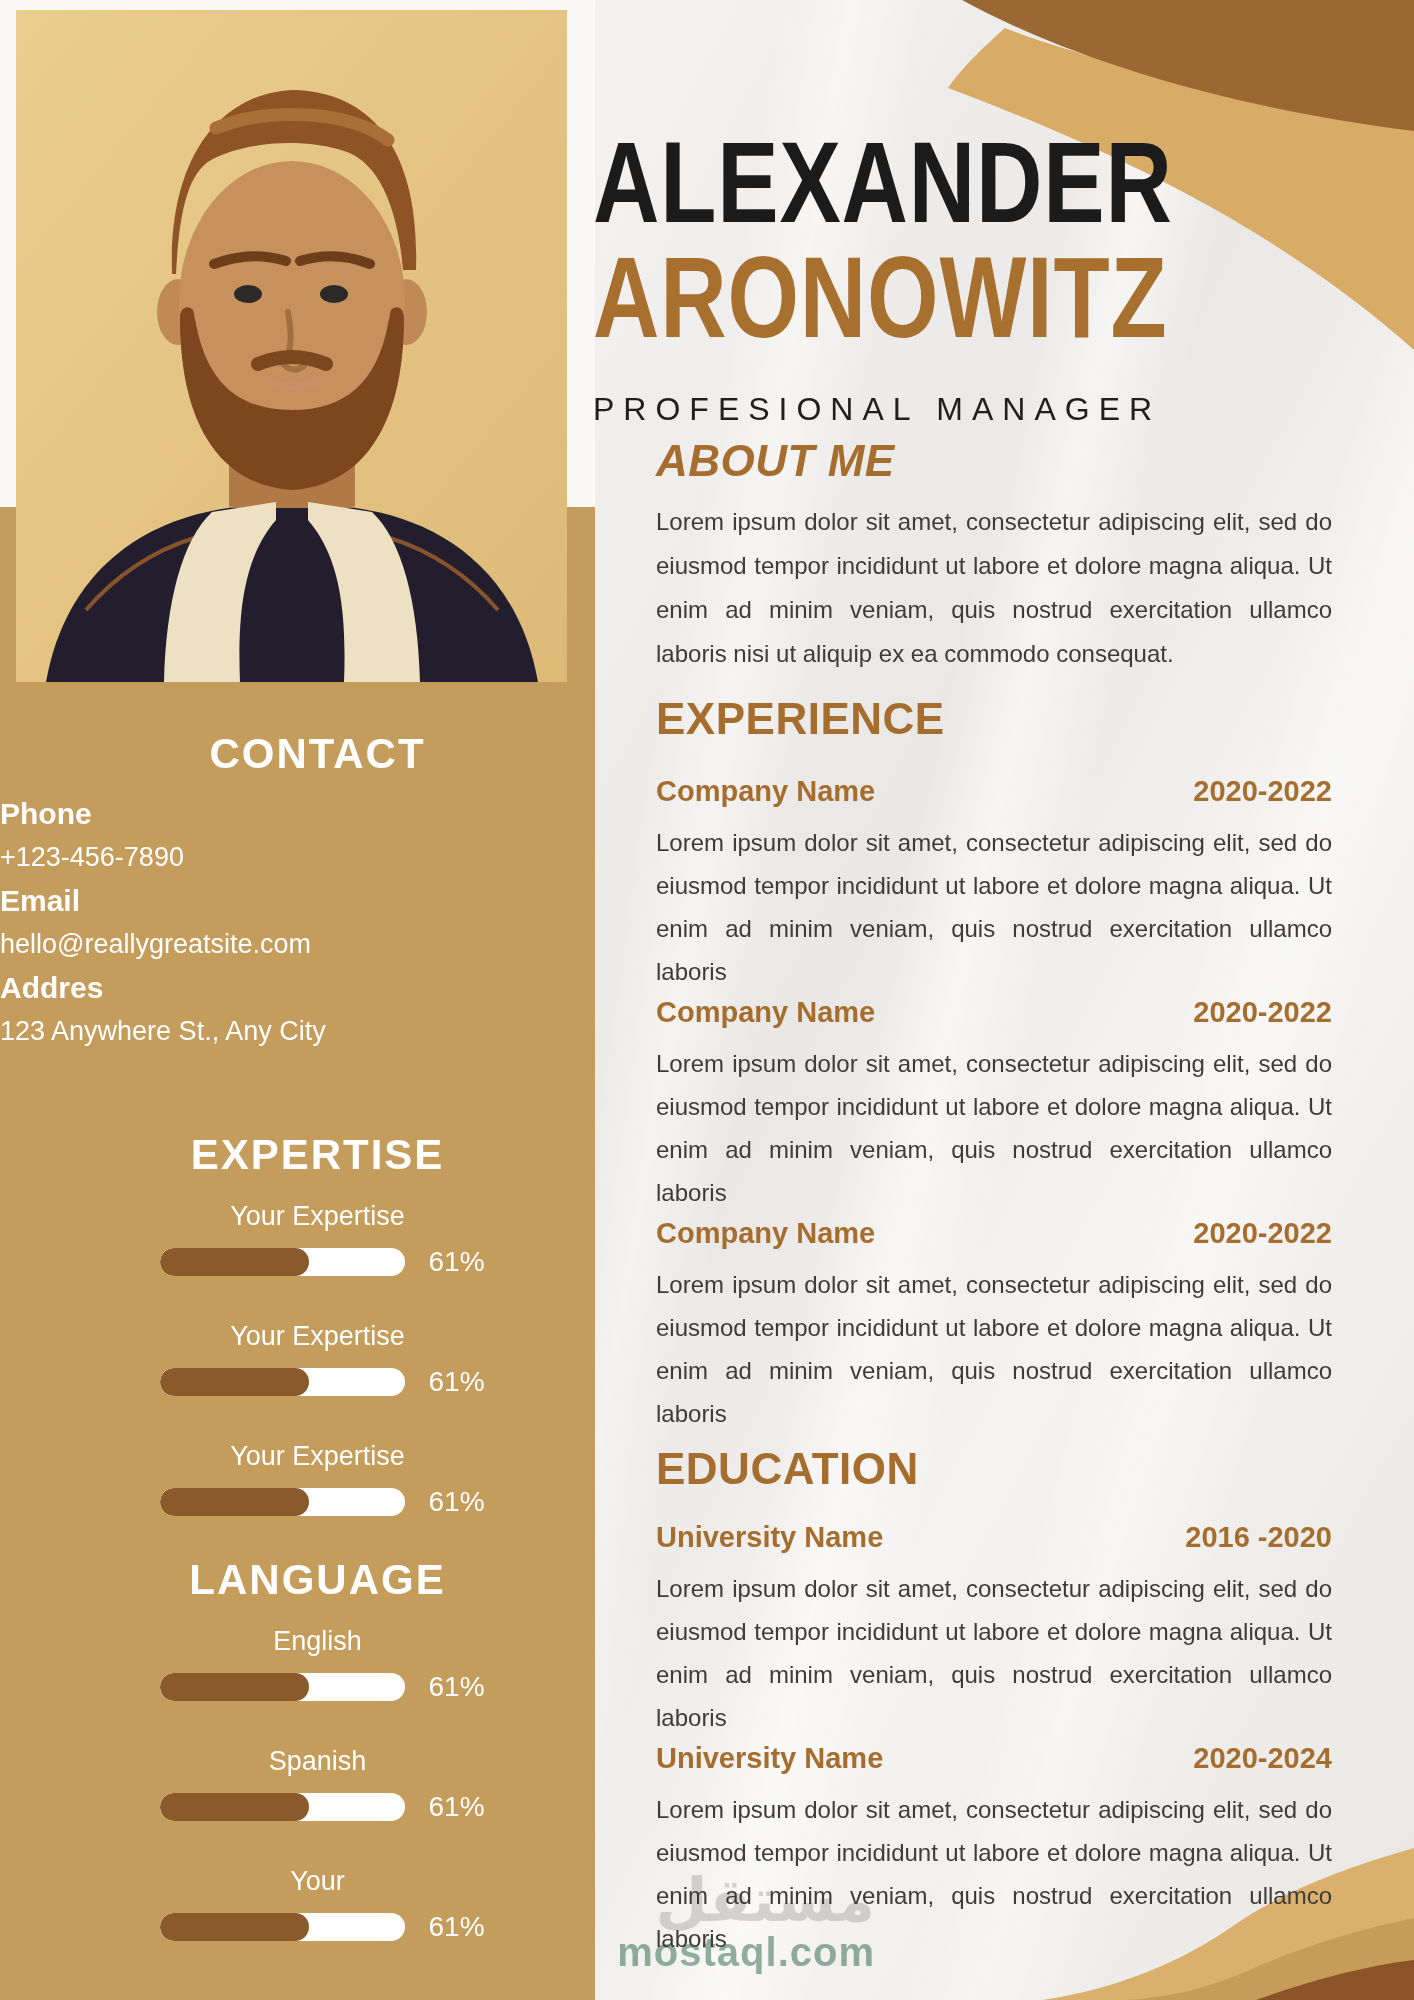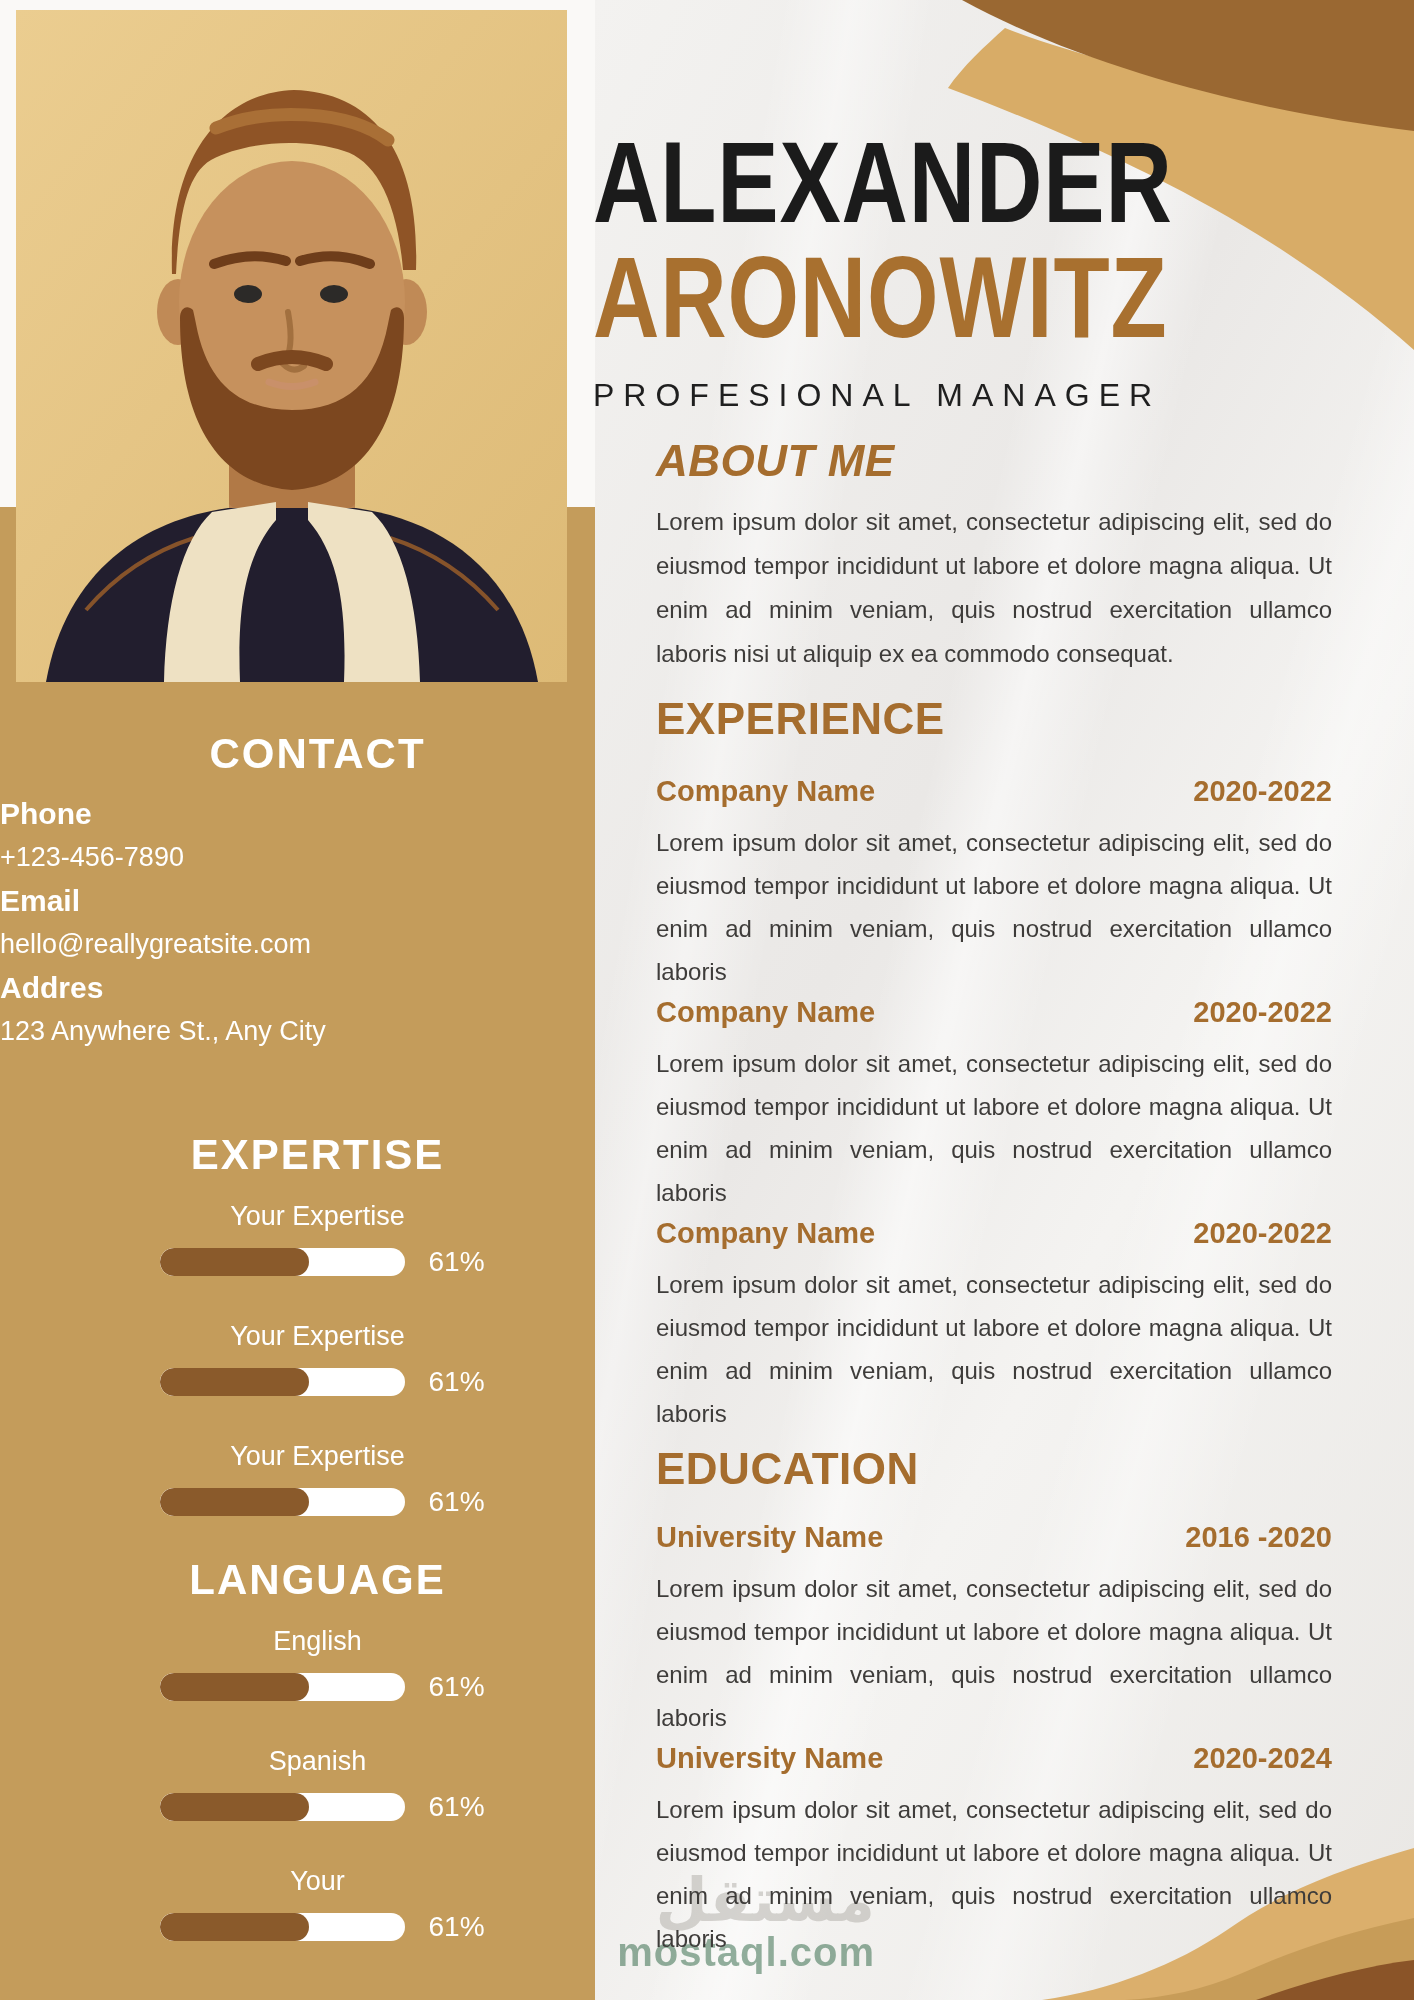--- a/index.html
+++ b/index.html
@@ -41,21 +41,21 @@
   .bar{width:245px;height:28px;background:#FFFFFF;border-radius:14px;overflow:hidden;flex:none;}
   .fill{height:100%;background:#8A5A2B;border-radius:14px;}
   .pct{font-size:28px;color:#fff;width:57px;flex:none;}
 
   
   .name-block{position:absolute;left:593px;top:125px;z-index:4;}
   .nm{font-size:115px;font-weight:700;line-height:115px;white-space:nowrap;
       transform:scaleX(.8);transform-origin:0 0;letter-spacing:1px;}
   .nm1{color:#1B1B1B;}
   .nm2{color:#A8702F;}
-  .job-title{margin-top:22px;font-size:32px;letter-spacing:9px;color:#1F1F1F;font-weight:400;white-space:nowrap;}
+  .job-title{margin-top:36px;font-size:32px;letter-spacing:9px;color:#1F1F1F;font-weight:400;white-space:nowrap;}
 
   
   .sec{position:absolute;left:656px;width:676px;z-index:4;}
   .sec-h{font-size:44px;font-weight:700;color:#A56D2E;margin:0;letter-spacing:.5px;}
   .about-h{top:436px;font-style:italic;}
   .about-p{top:500px;}
   .xp-h{top:694px;}
   .xp-entries{top:772px;}
   .edu-h{top:1444px;}
   .edu-entries{top:1518px;}

